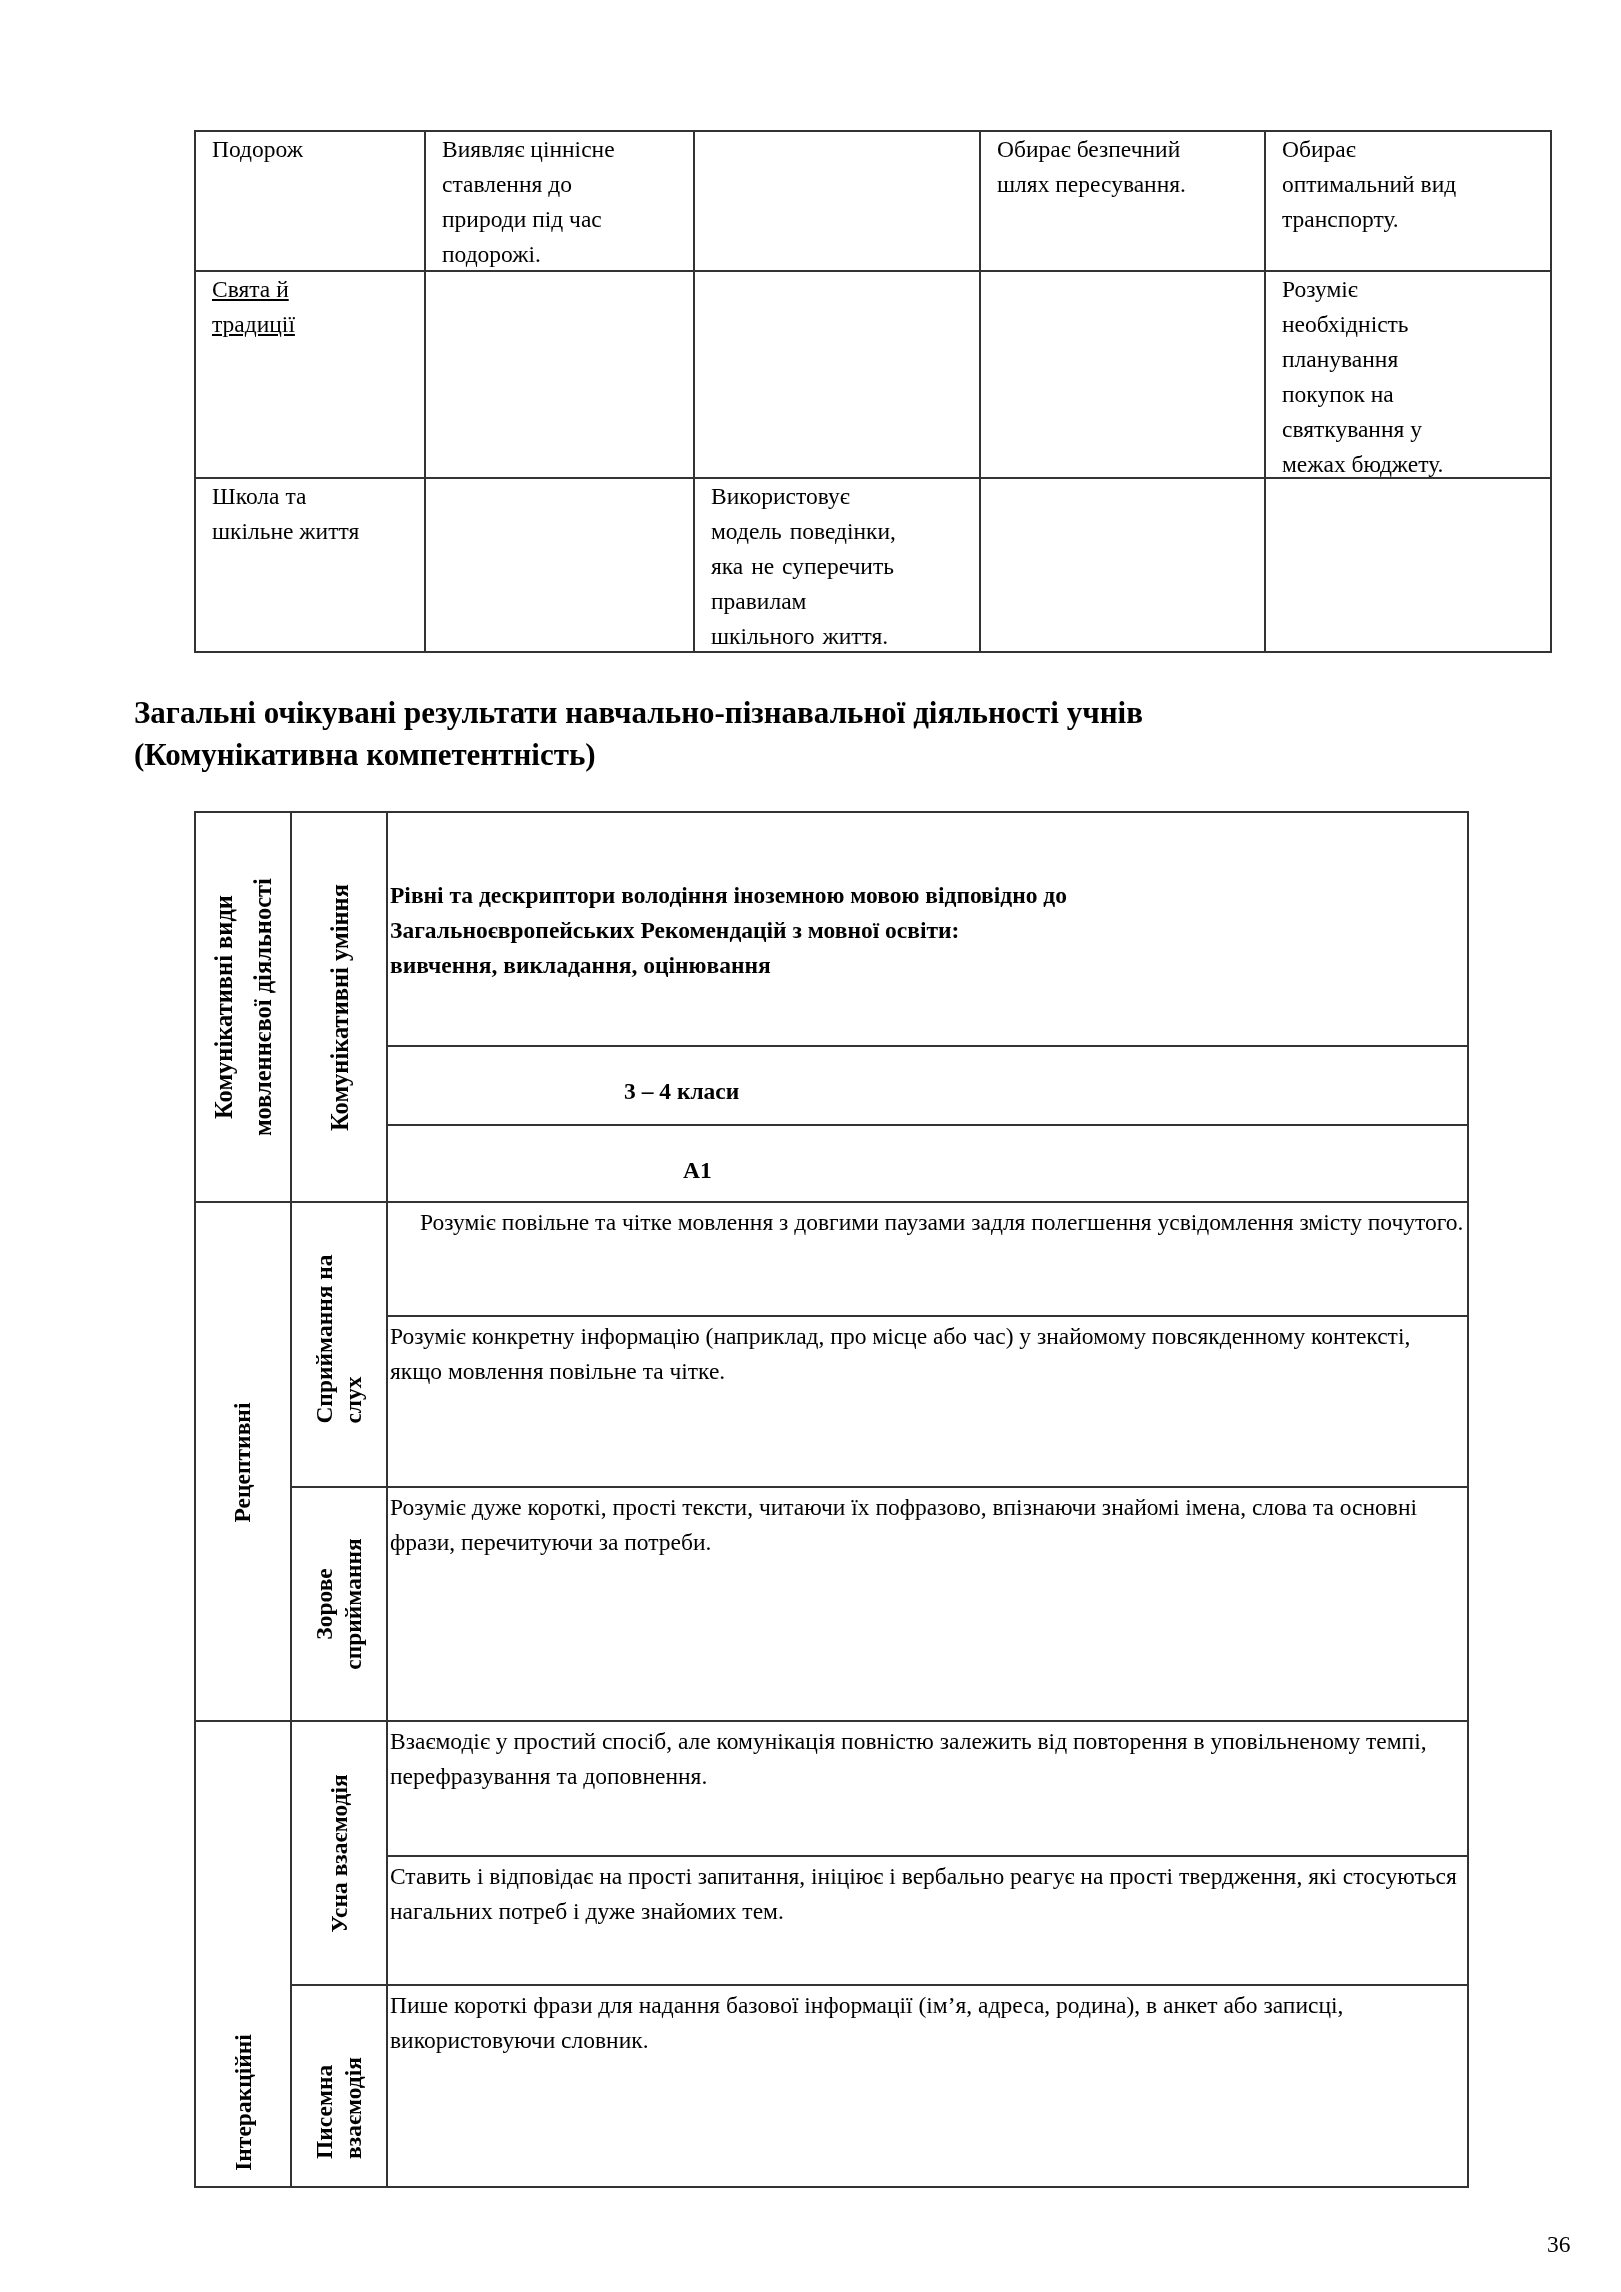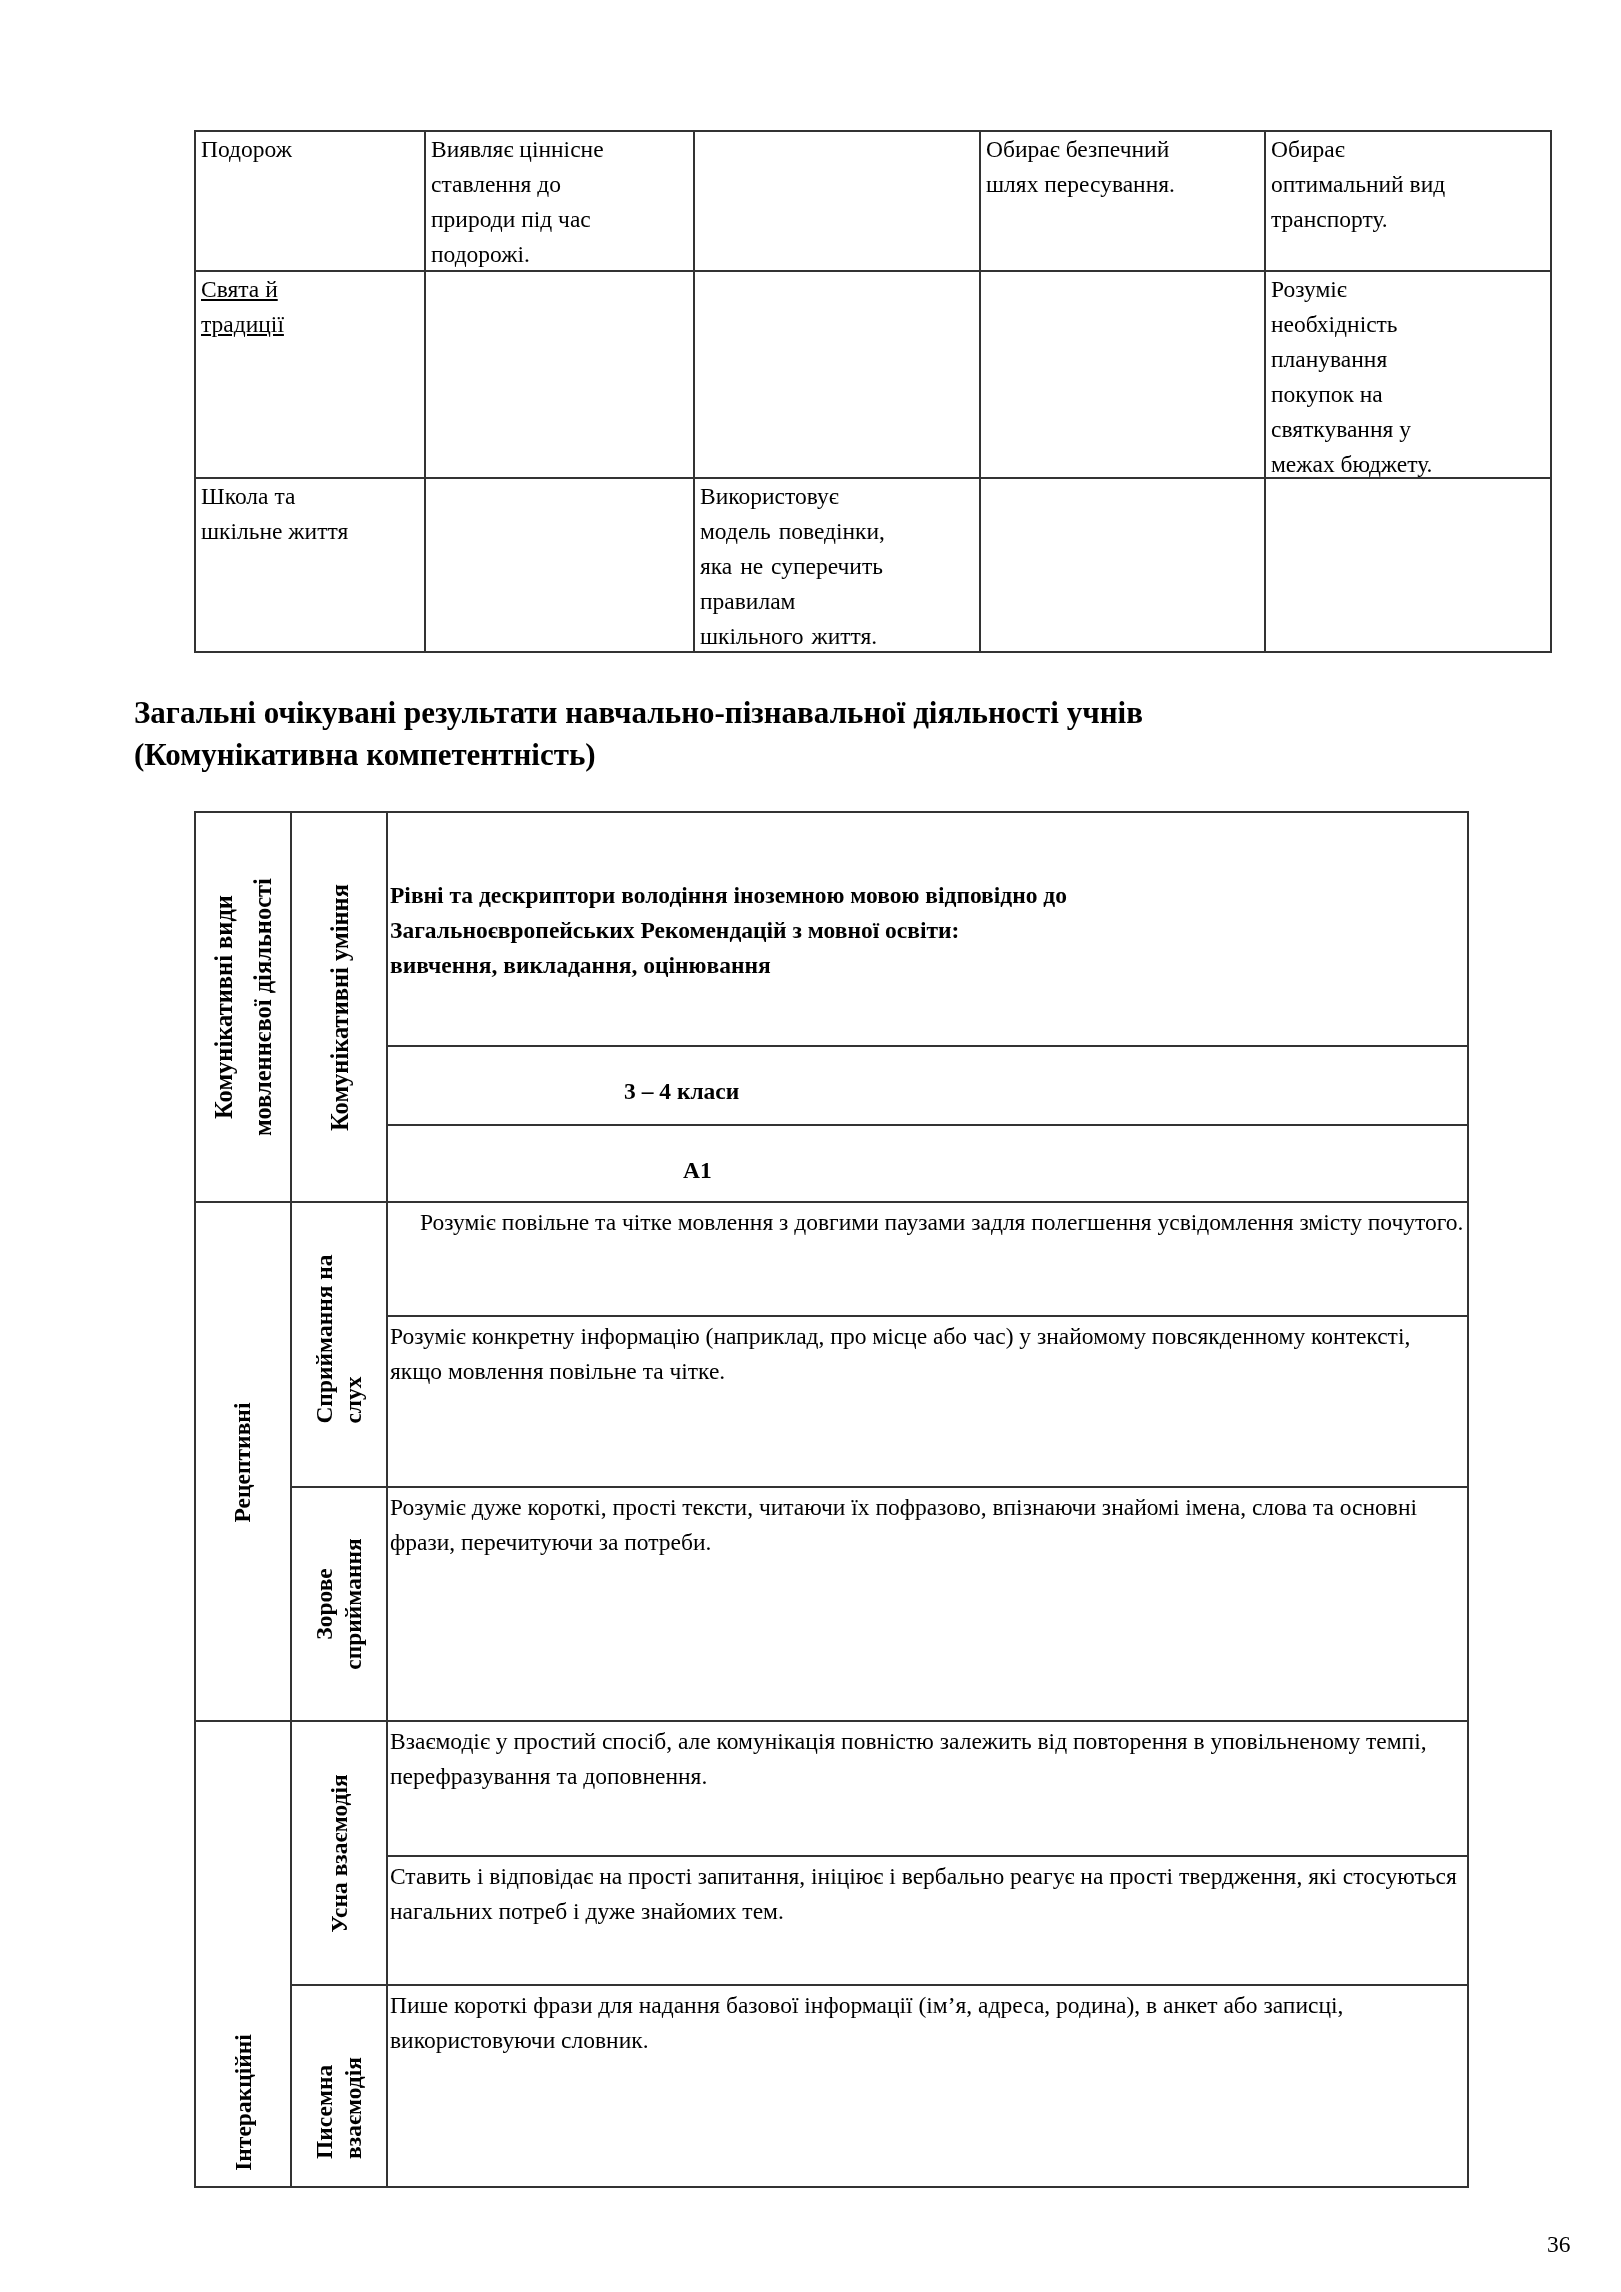--- a/index.html
+++ b/index.html
@@ -1,19 +1,19 @@
 <!DOCTYPE html>
 <html><head>
 <meta charset="utf-8">
 <style>
   html,body{margin:0;padding:0;background:#fff;}
   body{width:1621px;height:2293px;position:relative;overflow:hidden;
        font-family:"Liberation Serif","DejaVu Serif",serif;color:#000;}
   .line{position:absolute;background:#333;}
-  .cell{position:absolute;box-sizing:border-box;font-size:23.5px;line-height:35px;padding:0 6px;white-space:pre-line;}
+  .cell{position:absolute;box-sizing:border-box;font-size:23.5px;line-height:35px;padding:0 17px;white-space:pre-line;}
   .heading{position:absolute;left:134px;top:692px;font-size:31px;line-height:42px;font-weight:bold;white-space:pre-line;}
   .hdrtext{position:absolute;font-size:23.5px;font-weight:bold;line-height:35px;white-space:pre-line;}
   .vert{position:absolute;box-sizing:border-box;display:flex;align-items:center;justify-content:center;}
   .vert span{display:block;transform:rotate(-90deg);transform-origin:center;white-space:pre;font-weight:bold;font-size:23.5px;line-height:29px;text-align:center;}
   .desc{position:absolute;box-sizing:border-box;font-size:23.5px;line-height:35px;padding:0 2px;}
   .pageno{position:absolute;left:1547px;top:2231px;font-size:23.5px;}
 </style>
 </head>
 <body>
 

